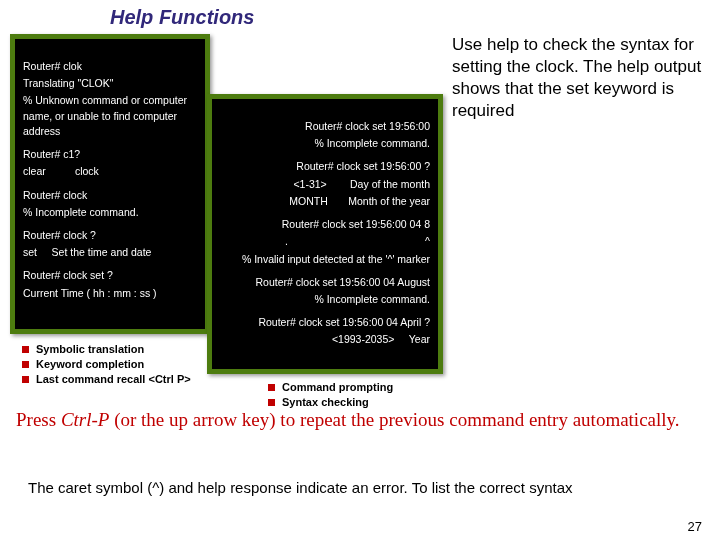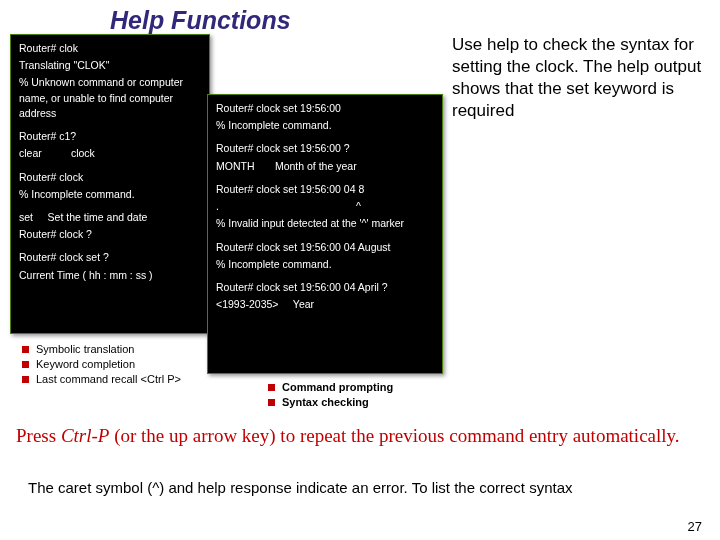--- a/index.html
+++ b/index.html
@@ -9,56 +9,57 @@
     background: #fff;
     font-family: Arial, Helvetica, sans-serif;
     position: relative;
     overflow: hidden;
   }
   .title {
     position: absolute;
     top: 6px;
     left: 110px;
     color: #31287a;
-    font-size: 25px;
+    font-size: 20px;
     font-weight: bold;
     font-style: italic;
     font-family: Arial, sans-serif;
   }
   .terminal {
     position: absolute;
     background: #000;
     color: #fff;
     font-family: Arial, sans-serif;
     font-size: 10.5px;
-    padding: 6px 8px;
-    border: 1px solid #4d7c0f;
+    padding: 20px 8px;
+    border: 5px solid #4d7c0f;
     line-height: 1.45;
     box-shadow: 2px 2px 4px rgba(0,0,0,0.4);
   }
   .terminal-left {
     top: 34px;
     left: 10px;
     width: 200px;
     height: 300px;
   }
   .terminal-right {
     top: 94px;
     left: 207px;
     width: 236px;
     height: 280px;
+    text-align: right;
   }
   .terminal p { margin: 0 0 2px 0; white-space: pre-wrap; }
   .block { margin-bottom: 8px; }
   .bullets-left {
     position: absolute;
     top: 342px;
     left: 22px;
     font-size: 11px;
-    font-weight: normal;
+    font-weight: bold;
     font-family: Arial, sans-serif;
   }
   .bullets-right {
     position: absolute;
     top: 380px;
     left: 268px;
     font-size: 11px;
     font-weight: bold;
     font-family: Arial, sans-serif;
   }
@@ -82,21 +83,21 @@
     top: 34px;
     left: 452px;
     width: 250px;
     font-size: 17px;
     font-weight: normal;
     font-family: Arial, sans-serif;
     line-height: 1.3;
   }
   .red-note {
     position: absolute;
-    top: 424px;
+    top: 408px;
     left: 16px;
     width: 680px;
     color: #c00000;
     font-family: "Times New Roman", Times, serif;
     font-size: 19px;
     line-height: 1.25;
   }
   .red-note .i { font-style: italic; }
   .caret-note {
     position: absolute;
@@ -128,36 +129,37 @@
   </div>
   <div class="block">
     <p>Router# c1?</p>
     <p>clear          clock</p>
   </div>
   <div class="block">
     <p>Router# clock</p>
     <p>% Incomplete command.</p>
   </div>
   <div class="block">
+    <p>Router# clock ?</p>
     <p>set     Set the time and date</p>
-    <p>Router# clock ?</p>
   </div>
   <div class="block">
     <p>Router# clock set ?</p>
     <p>Current Time ( hh : mm : ss )</p>
   </div>
 </div>
 
 <div class="terminal terminal-right">
   <div class="block">
     <p>Router# clock set 19:56:00</p>
     <p>% Incomplete command.</p>
   </div>
   <div class="block">
     <p>Router# clock set 19:56:00 ?</p>
+    <p>&lt;1-31&gt;        Day of the month</p>
     <p>MONTH       Month of the year</p>
   </div>
   <div class="block">
     <p>Router# clock set 19:56:00 04 8</p>
     <p>.                                               ^</p>
     <p>% Invalid input detected at the '^' marker</p>
   </div>
   <div class="block">
     <p>Router# clock set 19:56:00 04 August</p>
     <p>% Incomplete command.</p>

